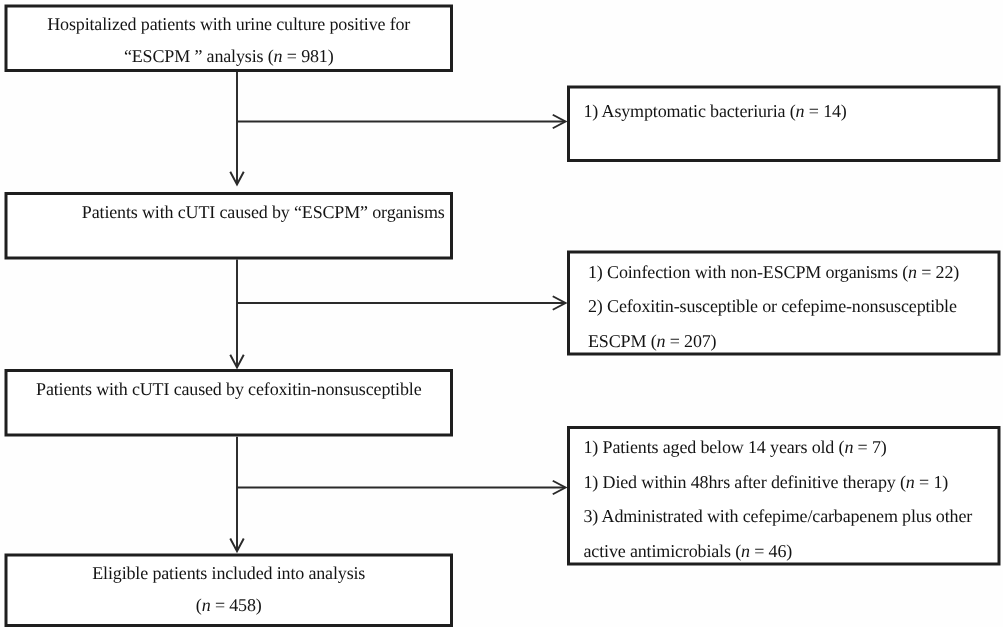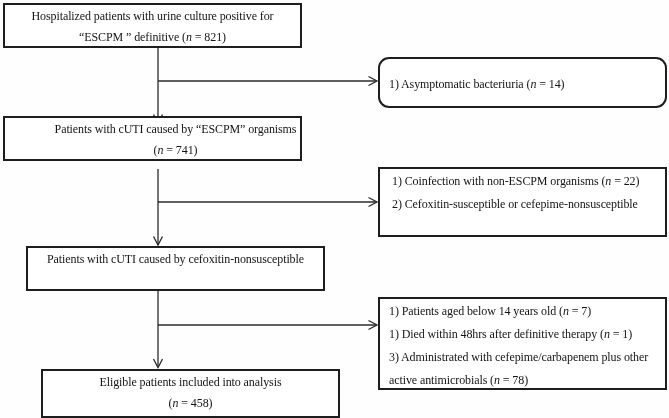--- a/index.html
+++ b/index.html
@@ -8,28 +8,28 @@
     font-family:"Liberation Serif", serif; color:#141414; font-size:12px;
     letter-spacing:-0.1px; overflow:hidden;
   }
   .wires { position:absolute; left:0; top:0; pointer-events:none; }
   .box {
     position:absolute; box-sizing:border-box; background:#ffffff;
     border:2px solid #1e1e1e;
   }
   .mbox { left:3px; width:299px; text-align:center; padding-top:1px; }
   #mb1 { top:3px;   height:45px; }
-  #mb2 { top:116px; height:45px;padding-left:46px; }
-  #mb3 { top:246px; height:45px;margin-left:23px; }
-  #mb4 { top:369px; height:49px;margin-left:38px; }
+  #mb2 { top:128px; height:45px;padding-left:46px; }
+  #mb3 { top:246px; height:45px; }
+  #mb4 { top:369px; height:49px; }
   .mbox .ln { line-height:21px; white-space:nowrap; }
   .sbox { left:378px; width:289px; text-align:left; padding:1px 2px 0 9px; }
-  #sb1 { top:57px;  height:51px; padding-top:14px;border-radius:11px; }
+  #sb1 { top:57px;  height:51px; padding-top:4px; }
   #sb2 { top:167px; height:70px;padding-left:12px; }
-  #sb3 { top:297px; height:93px; }
+  #sb3 { top:284px; height:93px; }
   .sbox .ln { line-height:23px; white-space:nowrap; }
   .nv { font-style:italic; }
 </style>
 </head>
 <body>
 
 <div class="canvas">
 
   <svg class="wires" width="669" height="418" viewBox="0 0 669 418">
     <g stroke="#2a2a2a" stroke-width="1.3" fill="none">
@@ -45,46 +45,46 @@
 
       <path d="M158 291 L158 367"></path>
       <path d="M153.5 359 L158 367.5 L162.5 359"></path>
       <path d="M158 325 L376.5 325"></path>
       <path d="M368.5 320.5 L377 325 L368.5 329.5"></path>
     </g>
   </svg>
 
   <div class="box mbox" id="mb1">
     <div class="ln"><span>Hospitalized patients with urine culture positive for</span></div>
-    <div class="ln"><span>“ESCPM ” definitive (</span><span class="nv">n</span><span> = 821)</span></div>
+    <div class="ln"><span>“ESCPM ” analysis (</span><span class="nv">n</span><span> = 981)</span></div>
   </div>
 
   <div class="box sbox" id="sb1">
     <div class="ln"><span>1) Asymptomatic bacteriuria (</span><span class="nv">n</span><span> = 14)</span></div>
   </div>
 
   <div class="box mbox" id="mb2">
     <div class="ln"><span>Patients with cUTI caused by “ESCPM” organisms</span></div>
-    <div class="ln"><span>(</span><span class="nv">n</span><span> = 741)</span></div>
   </div>
 
   <div class="box sbox" id="sb2">
     <div class="ln"><span>1) Coinfection with non-ESCPM organisms (</span><span class="nv">n</span><span> = 22)</span></div>
     <div class="ln"><span>2) Cefoxitin-susceptible or cefepime-nonsusceptible</span></div>
+    <div class="ln"><span>ESCPM (</span><span class="nv">n</span><span> = 207)</span></div>
   </div>
 
   <div class="box mbox" id="mb3">
     <div class="ln"><span>Patients with cUTI caused by  cefoxitin-nonsusceptible</span></div>
   </div>
 
   <div class="box sbox" id="sb3">
     <div class="ln"><span>1) Patients aged below 14 years old (</span><span class="nv">n</span><span> = 7)</span></div>
     <div class="ln"><span>1) Died within 48hrs after definitive therapy (</span><span class="nv">n</span><span> = 1)</span></div>
     <div class="ln"><span>3) Administrated with cefepime/carbapenem plus other</span></div>
-    <div class="ln"><span>active antimicrobials (</span><span class="nv">n</span><span> = 78)</span></div>
+    <div class="ln"><span>active antimicrobials (</span><span class="nv">n</span><span> = 46)</span></div>
   </div>
 
   <div class="box mbox" id="mb4">
     <div class="ln"><span>Eligible patients included into analysis</span></div>
     <div class="ln"><span>(</span><span class="nv">n</span><span> = 458)</span></div>
   </div>
 
 </div>
 
 </body></html>

